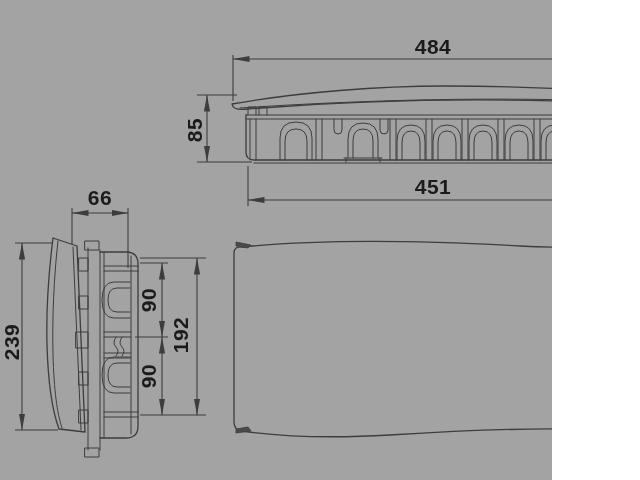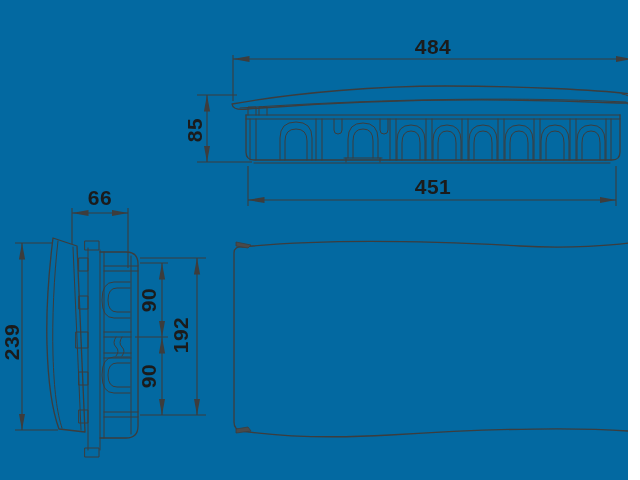--- a/index.html
+++ b/index.html
@@ -1,16 +1,16 @@
 <!DOCTYPE html>
 <html><head>
 <meta charset="utf-8">
 <style>
   html,body{margin:0;padding:0;background:#fff;}
-  #stage{position:relative;width:628px;height:480px;background:#0369a1;overflow:hidden;
+  #stage{position:relative;width:552px;height:480px;background:#a3a3a3;overflow:hidden;
          font-family:"Liberation Sans","DejaVu Sans",sans-serif;}
   svg{position:absolute;left:0;top:0;}
   .obj{fill:none;stroke:#3d3d3d;stroke-width:1.3;stroke-linejoin:round;stroke-linecap:round;}
   .thin{fill:none;stroke:#3d3d3d;stroke-width:1;stroke-linejoin:round;stroke-linecap:round;}
   .dim{fill:none;stroke:#3d3d3d;stroke-width:1.1;}
   .ext{fill:none;stroke:#3d3d3d;stroke-width:1.1;}
   .nub{fill:#4a4a4a;stroke:#3d3d3d;stroke-width:0.8;}
   text.dimlabel{font-size:21px;font-weight:700;fill:#1b1b1b;letter-spacing:0.5px;}
 </style>
 </head>

